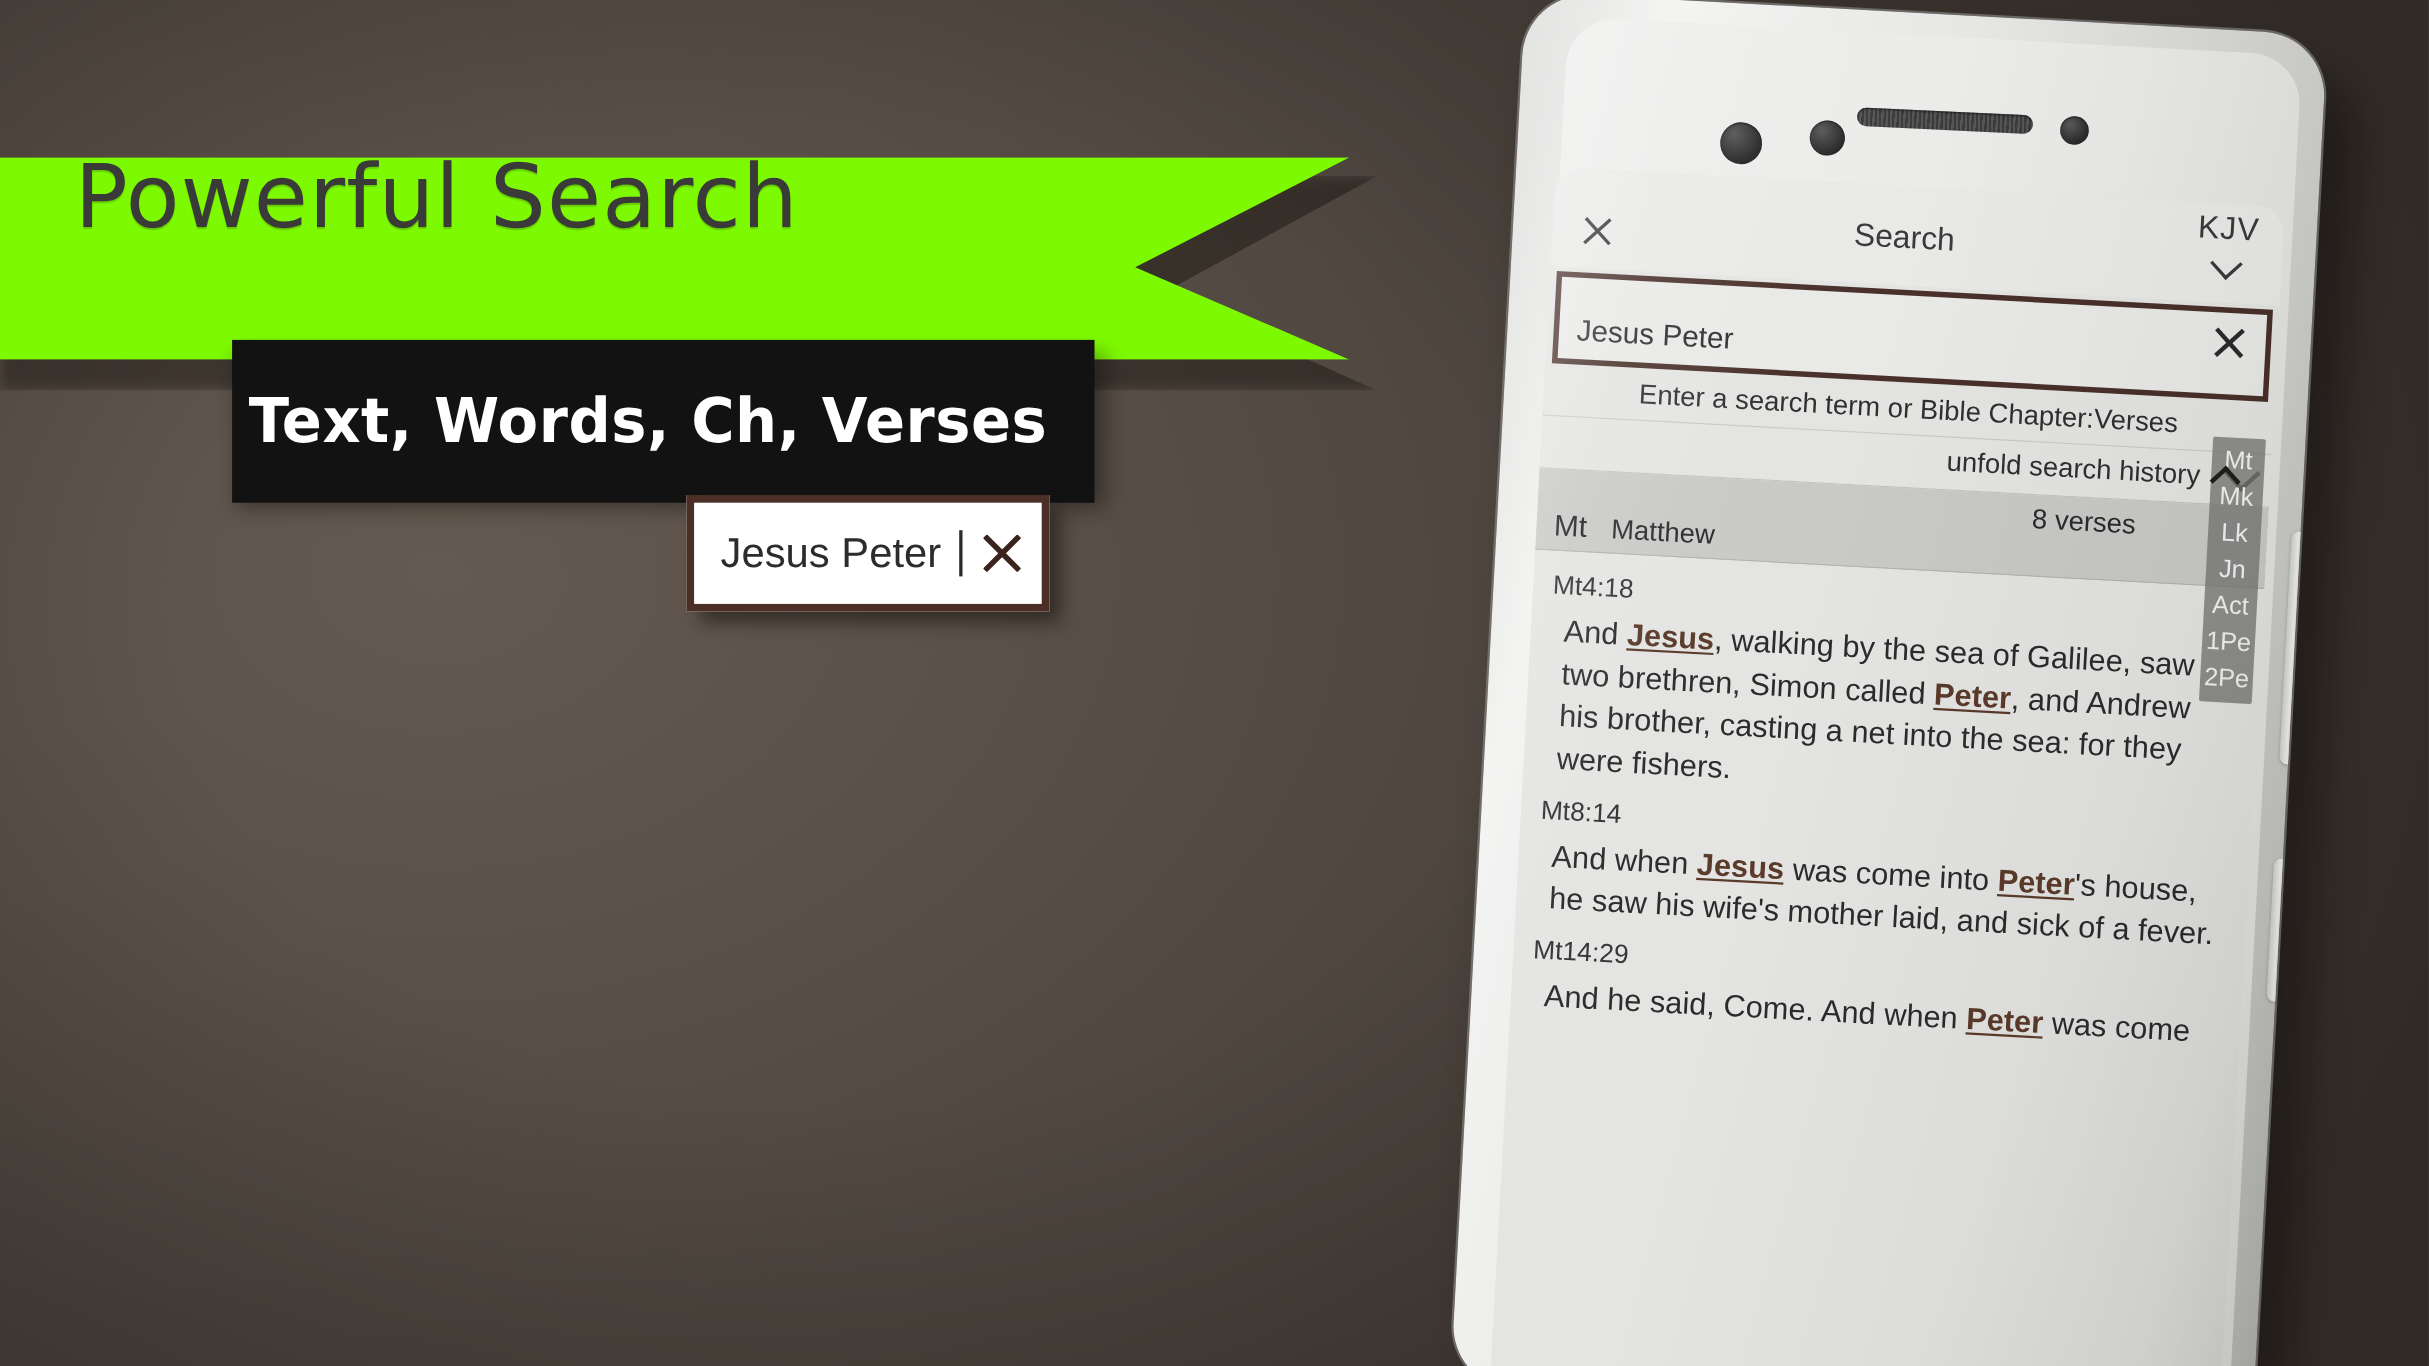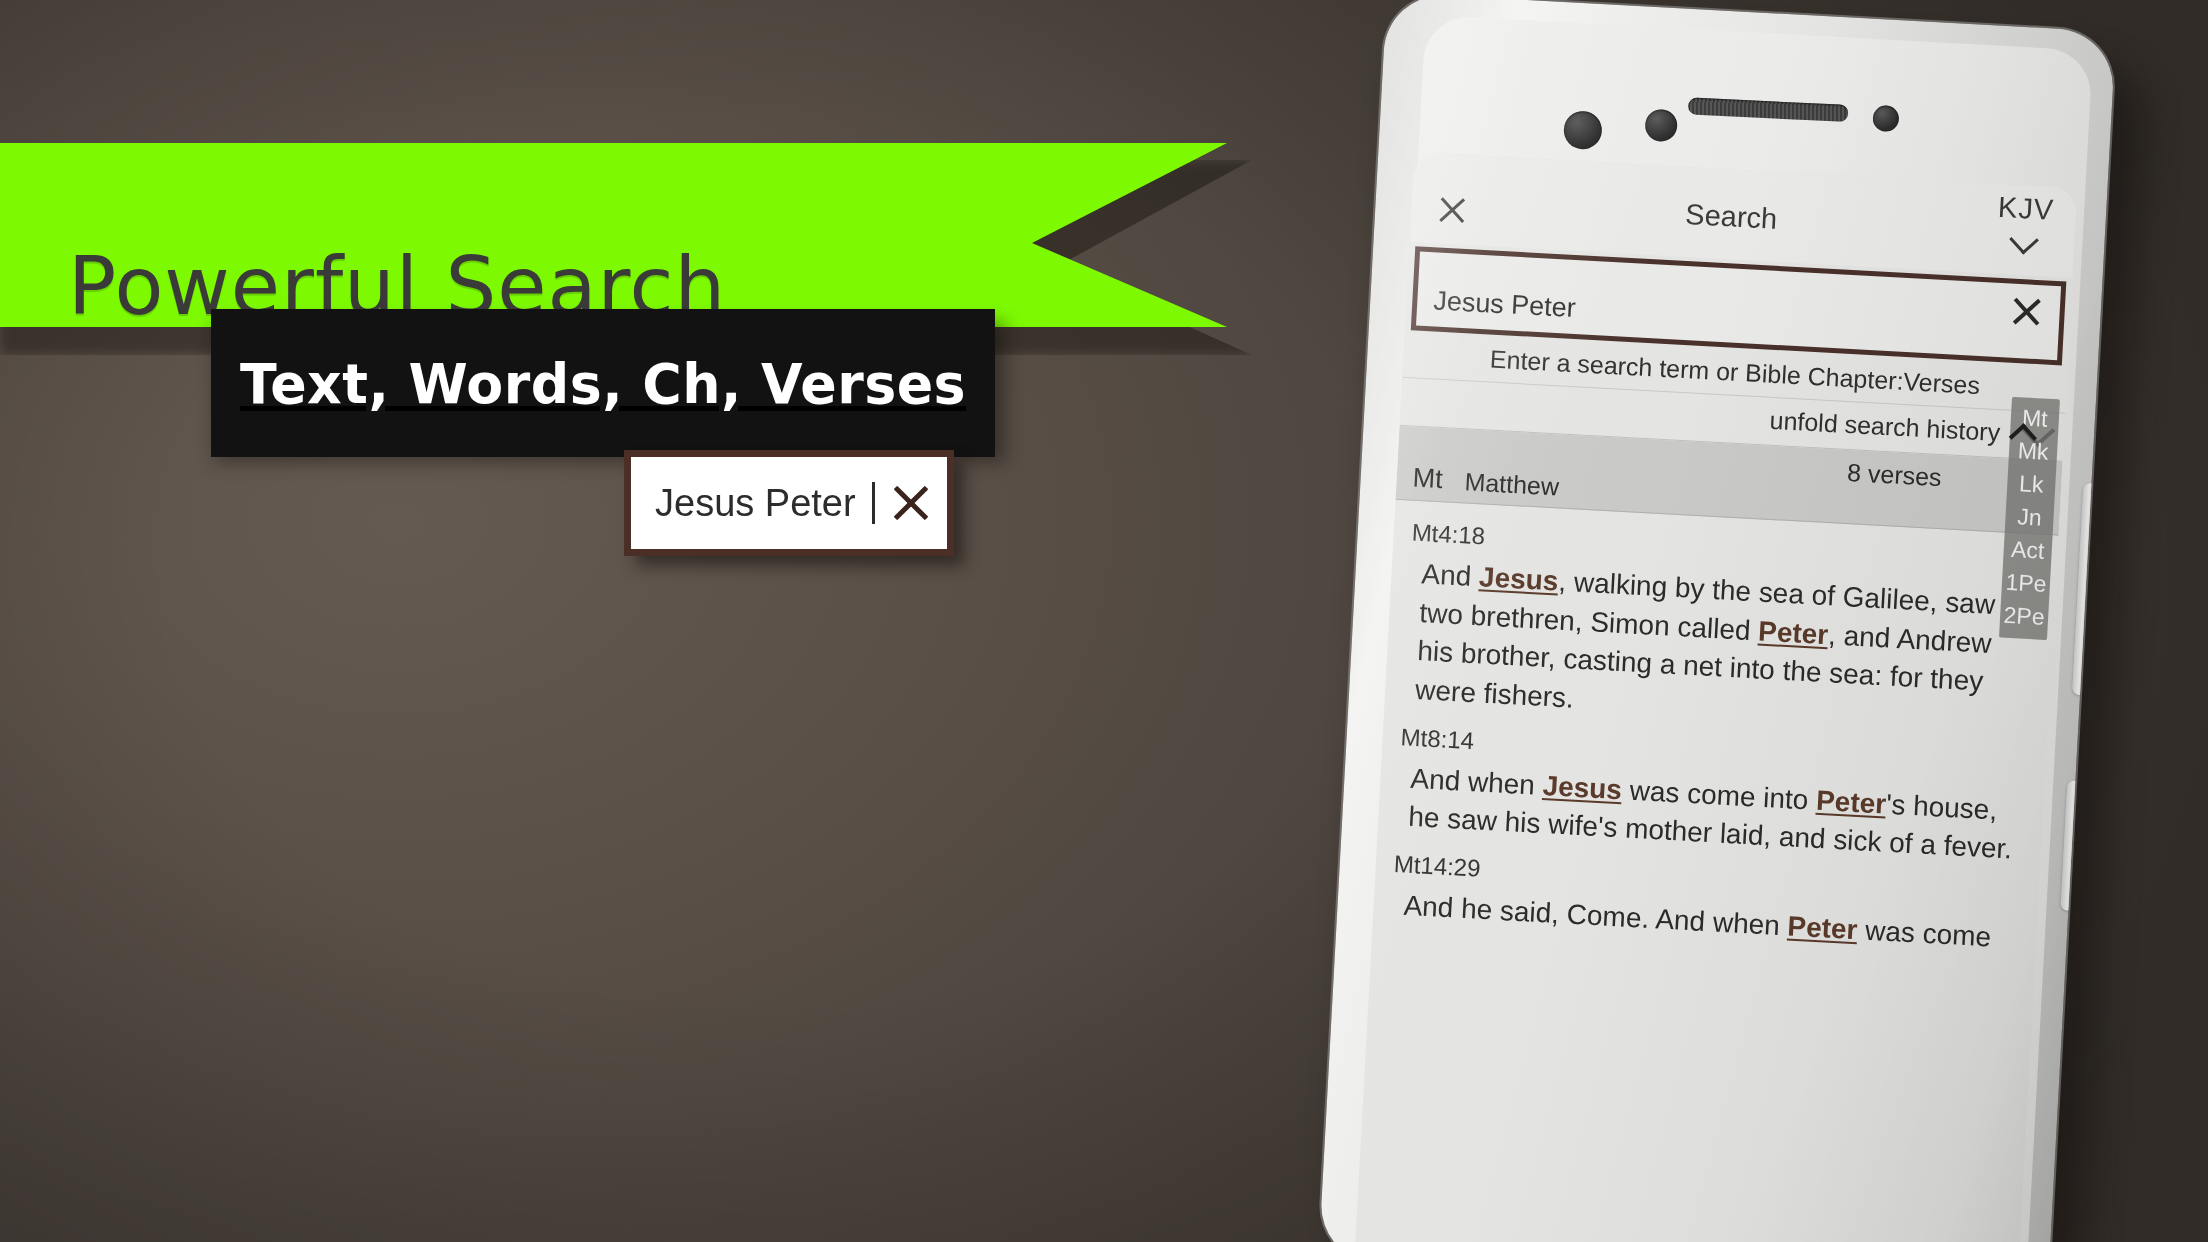--- a/index.html
+++ b/index.html
@@ -26,39 +26,39 @@
   #ribbon-shadow {
     position:absolute; left:0; top:160px; width:1252px; height:195px;
     background:rgba(20,14,10,0.42);
     filter:blur(6px);
     clip-path:polygon(0 0, 1252px 0, 1056px 107px, 1252px 195px, 0 195px);
   }
   #ribbon {
     position:absolute; left:0; top:143px; width:1227px; height:184px;
     background:#7dfa02;
     clip-path:polygon(0 0, 1227px 0, 1032px 100px, 1227px 184px, 0 184px);
-    display:flex; align-items:flex-end;
+    display:flex; align-items:flex-start;
   }
   #ribbon-title {
     font-family:"DejaVu Sans", sans-serif;
     font-size:80px; font-weight:400; color:#3a3a38;
     letter-spacing:1px; padding-left:68px; line-height:1;
     margin-top:-4px;
     text-shadow:0 2px 1px rgba(0,0,0,0.18);
   }
 
   
   #blackbar-shadow {
     position:absolute; left:215px; top:322px; width:790px; height:140px;
     background:rgba(15,10,8,0.45); filter:blur(9px);
   }
   #blackbar {
     position:absolute; left:211px; top:309px; width:784px; height:148px;
     background:#121212;
-    display:flex; align-items:center; justify-content:center;text-decoration:underline;
+    display:flex; align-items:center; 
   }
   #blackbar-sub {
     font-family:"DejaVu Sans", sans-serif;
     font-size:56px; font-weight:700; color:#ffffff;
     letter-spacing:0.5px; white-space:nowrap;
     transform:scaleX(0.96);
   }
 
   
   #overlay-shadow {

